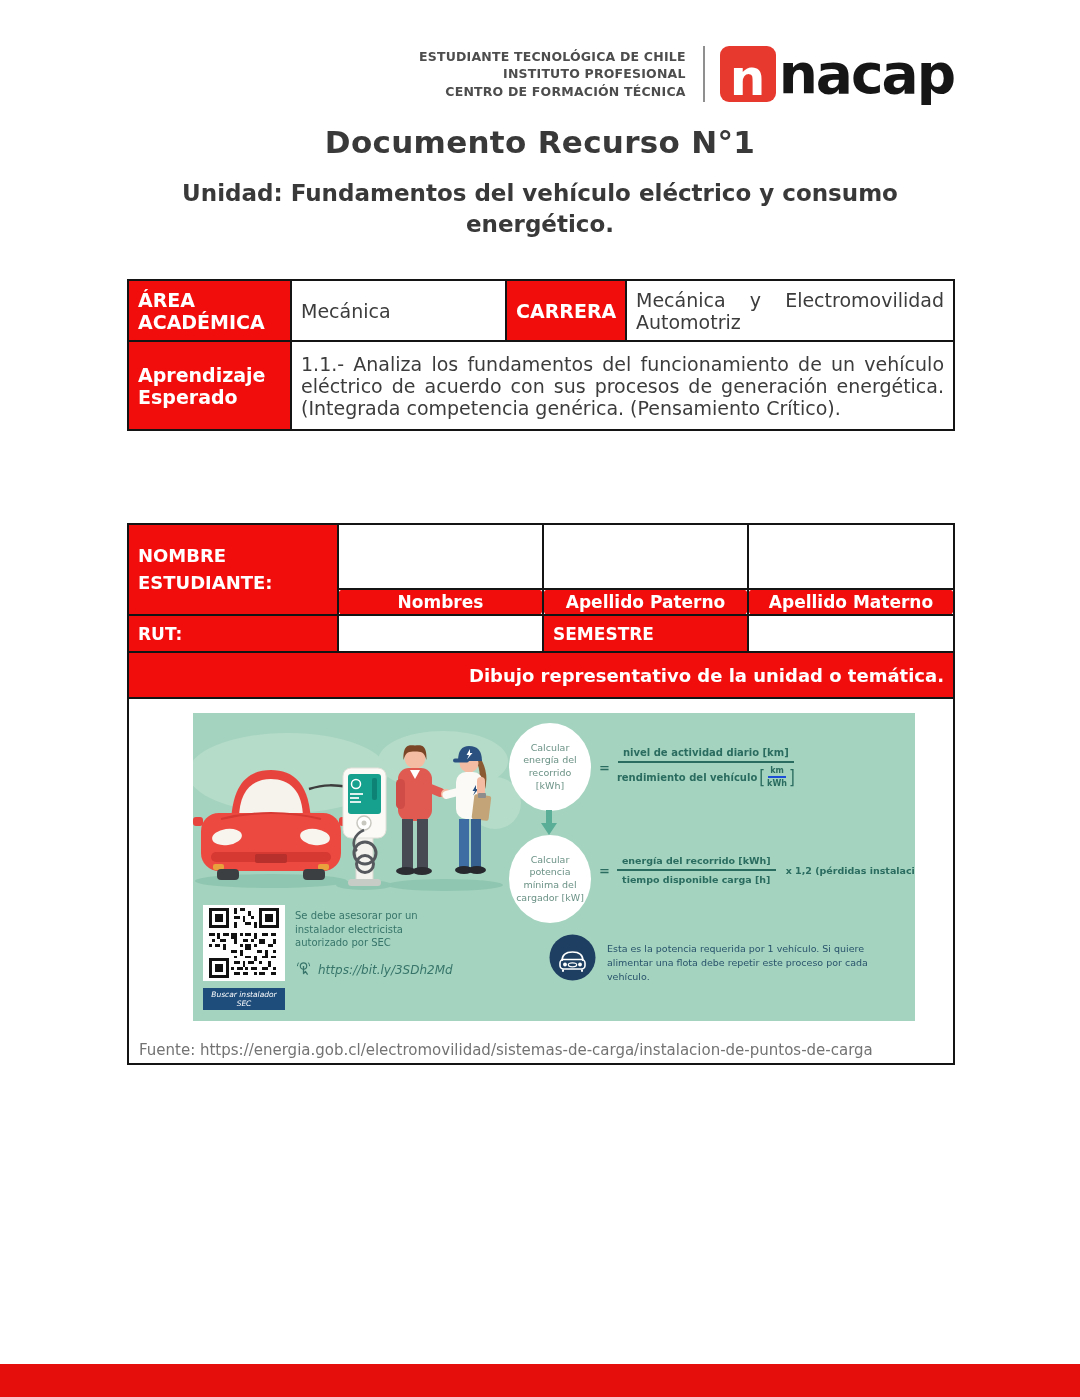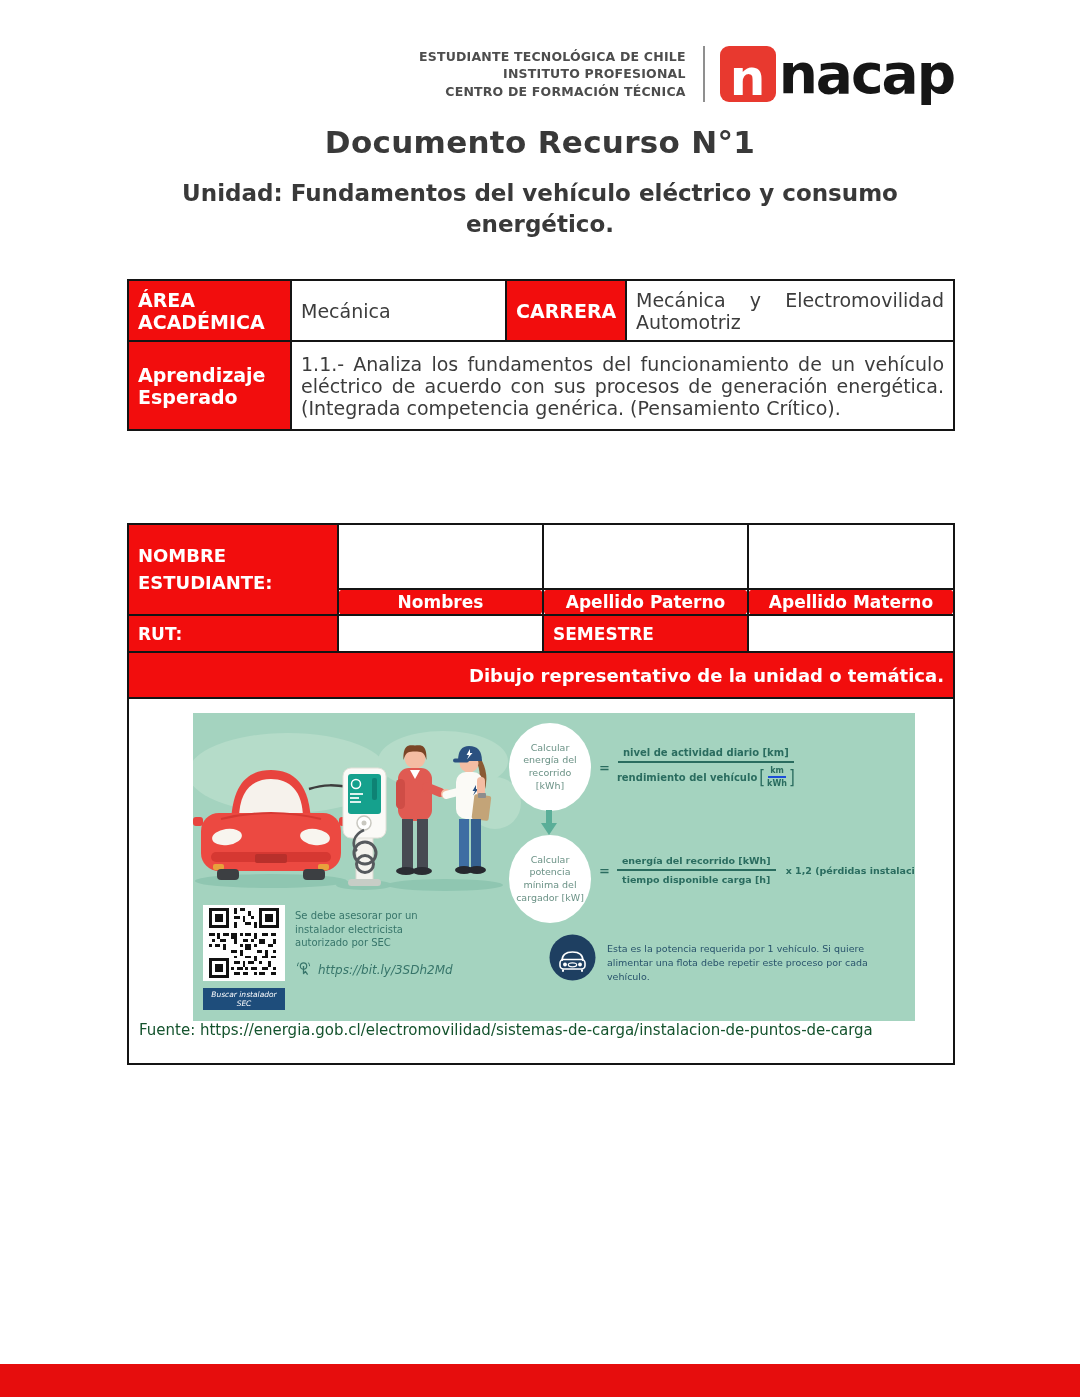--- a/index.html
+++ b/index.html
@@ -25,21 +25,21 @@
   td { border:2px solid #141414; font-size:19px; color:#3c3c3c; padding:4px 9px; vertical-align:middle; background:#fff; }
   .red { background:#f20d0d; color:#ffffff; font-weight:700; }
   .t1 { top:279px; width:826px; }
   .t2 { top:523px; width:826px; }
   .just { text-align:justify; }
   .labels-cell { text-align:center; font-size:17px; padding:2px 4px;border-radius:6px; }
   .banner-cell { text-align:right; font-size:18px;margin-top:8px; }
   .nombre-cell span { display:block; width:150px; font-size:18px; line-height:1.45; }
   .rut-cell, .sem-cell { font-size:17px; }
   .big-cell { vertical-align:top; padding:0; }
-  .fuente { margin:0 0 0 10px; font-size:15px; color:#14532d; }
+  .fuente { margin:20px 0 0 10px; font-size:15px; color:#737373; }
 
   
   .infographic { position:relative; width:722px; height:308px; margin:14px 0 0 64px; background:#a4d3bf; overflow:hidden; }
   .scene { position:absolute; left:0; top:0; }
   .bubble { position:absolute; background:#ffffff; border-radius:50%; display:flex; align-items:center; justify-content:center; text-align:center; color:#6b9286; font-size:9.5px; line-height:1.32; font-weight:500; padding:7px; }
   .c1 { left:316px; top:10px; width:82px; height:88px; }
   .c2 { left:316px; top:122px; width:82px; height:88px; }
   .down-arrow { position:absolute; left:346px; top:97px; }
   .formula { position:absolute; display:flex; align-items:center; gap:7px; color:#2a6c5f; font-weight:700; font-size:10px; }
   .f1 { left:406px; top:34px; }

